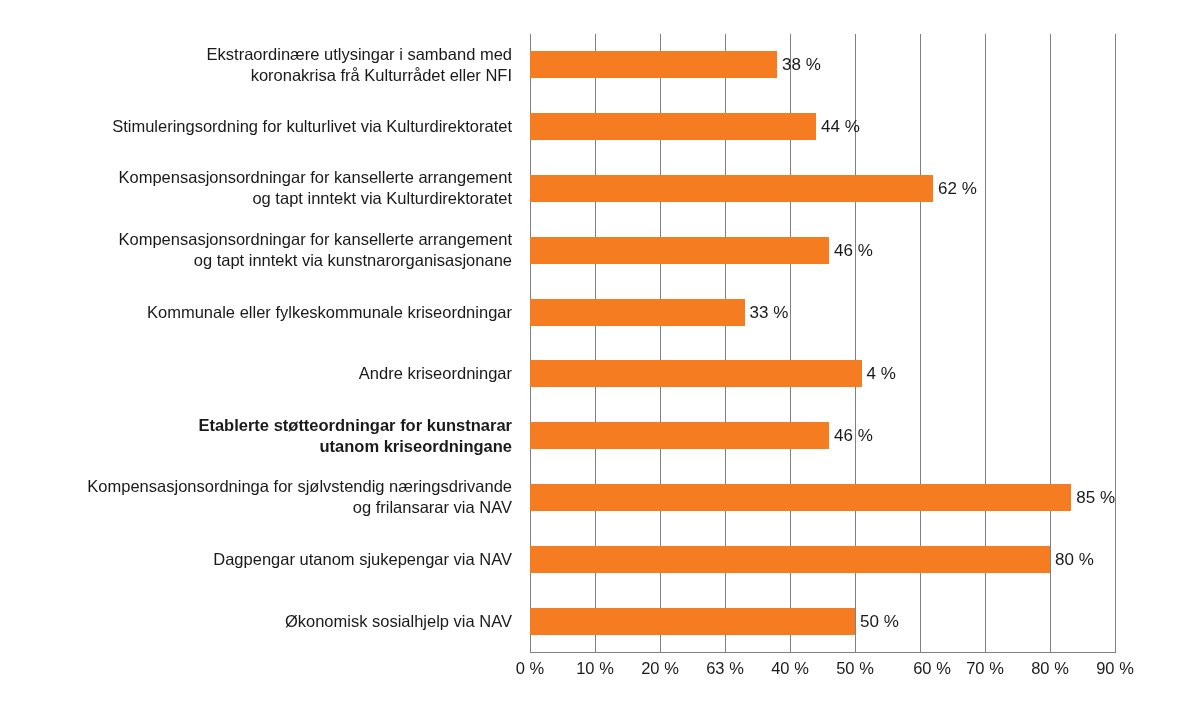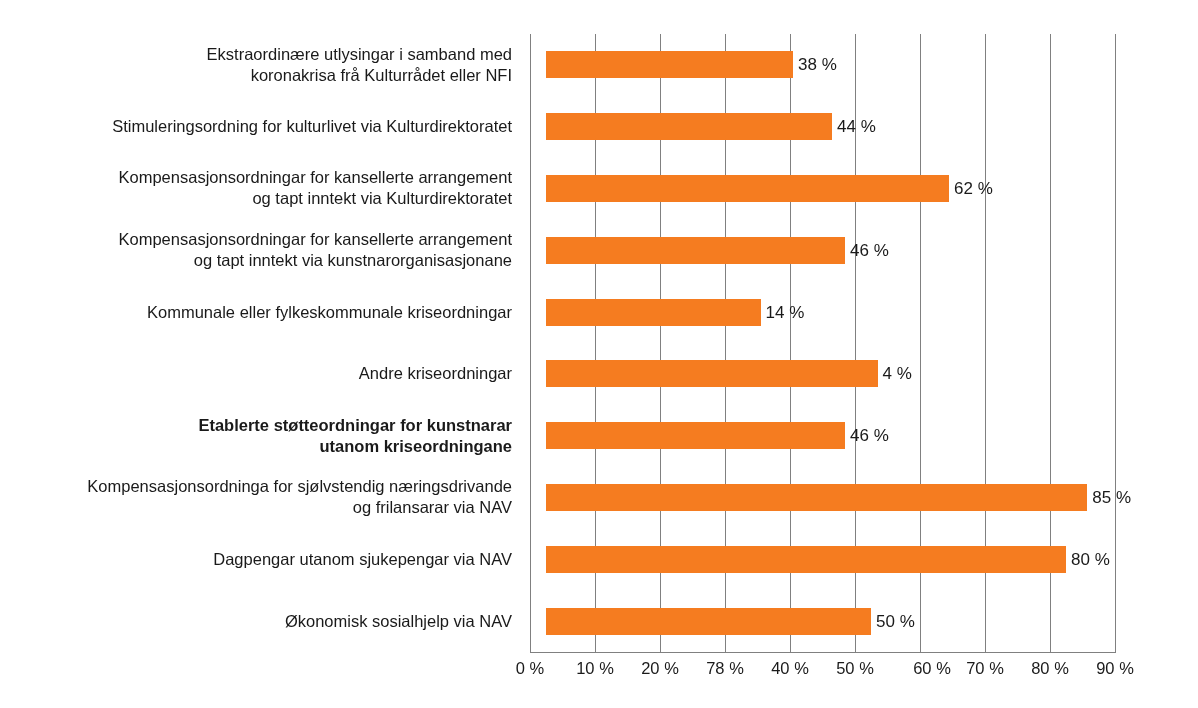--- a/index.html
+++ b/index.html
@@ -43,21 +43,21 @@
     position: absolute;
     left: 530px;
     top: 652px;
     width: 586px;
     height: 1px;
     background: #808080;
   }
 
   .bar-row {
     position: absolute;
-    left: 16px;
+    left: 0;
     height: 61.8px;
     width: 100%;
     display: flex;
     align-items: center;
   }
 
   .bar {
     height: 27px;
     background: #F57C20;
   }
@@ -125,21 +125,21 @@
         <div class="bar-row" style="top: 123.6px;">
           <div class="bar" style="width: 403px; background: rgb(245, 124, 32);"></div>
           <div class="bar-label">62 %</div>
         </div>
         <div class="bar-row" style="top: 185.4px;">
           <div class="bar" style="width: 299px; background: rgb(245, 124, 32);"></div>
           <div class="bar-label">46 %</div>
         </div>
         <div class="bar-row" style="top: 247.2px;">
           <div class="bar" style="width: 214.5px; background: rgb(245, 124, 32);"></div>
-          <div class="bar-label">14 %</div>
+          <div class="bar-label">33 %</div>
         </div>
         <div class="bar-row" style="top: 309px;">
           <div class="bar" style="width: 331.5px; background: rgb(245, 124, 32);"></div>
           <div class="bar-label">4 %</div>
         </div>
         <div class="bar-row" style="top: 370.8px;">
           <div class="bar" style="width: 299px; background: rgb(245, 124, 32);"></div>
           <div class="bar-label">46 %</div>
         </div>
         <div class="bar-row" style="top: 432.6px;">
@@ -193,21 +193,21 @@
         <span style="white-space: pre-line;">Dagpengar utanom sjukepengar via NAV</span>
       </div>
       <div class="cat-label-wrap" style="top: 590.2px;">
         <span style="white-space: pre-line;">Økonomisk sosialhjelp via NAV</span>
       </div>
     </div>
   <div id="x-ticks">
       <div class="xtick" style="left: 530px;">0 %</div>
       <div class="xtick" style="left: 595px;">10 %</div>
       <div class="xtick" style="left: 660px;">20 %</div>
-      <div class="xtick" style="left: 725px;">78 %</div>
+      <div class="xtick" style="left: 725px;">63 %</div>
       <div class="xtick" style="left: 790px;">40 %</div>
       <div class="xtick" style="left: 855px;">50 %</div>
       <div class="xtick" style="left: 920px; margin-left: 12px;">60 %</div>
       <div class="xtick" style="left: 985px;">70 %</div>
       <div class="xtick" style="left: 1050px;">80 %</div>
       <div class="xtick" style="left: 1115px;">90 %</div>
     </div>
 
 </div>
 

